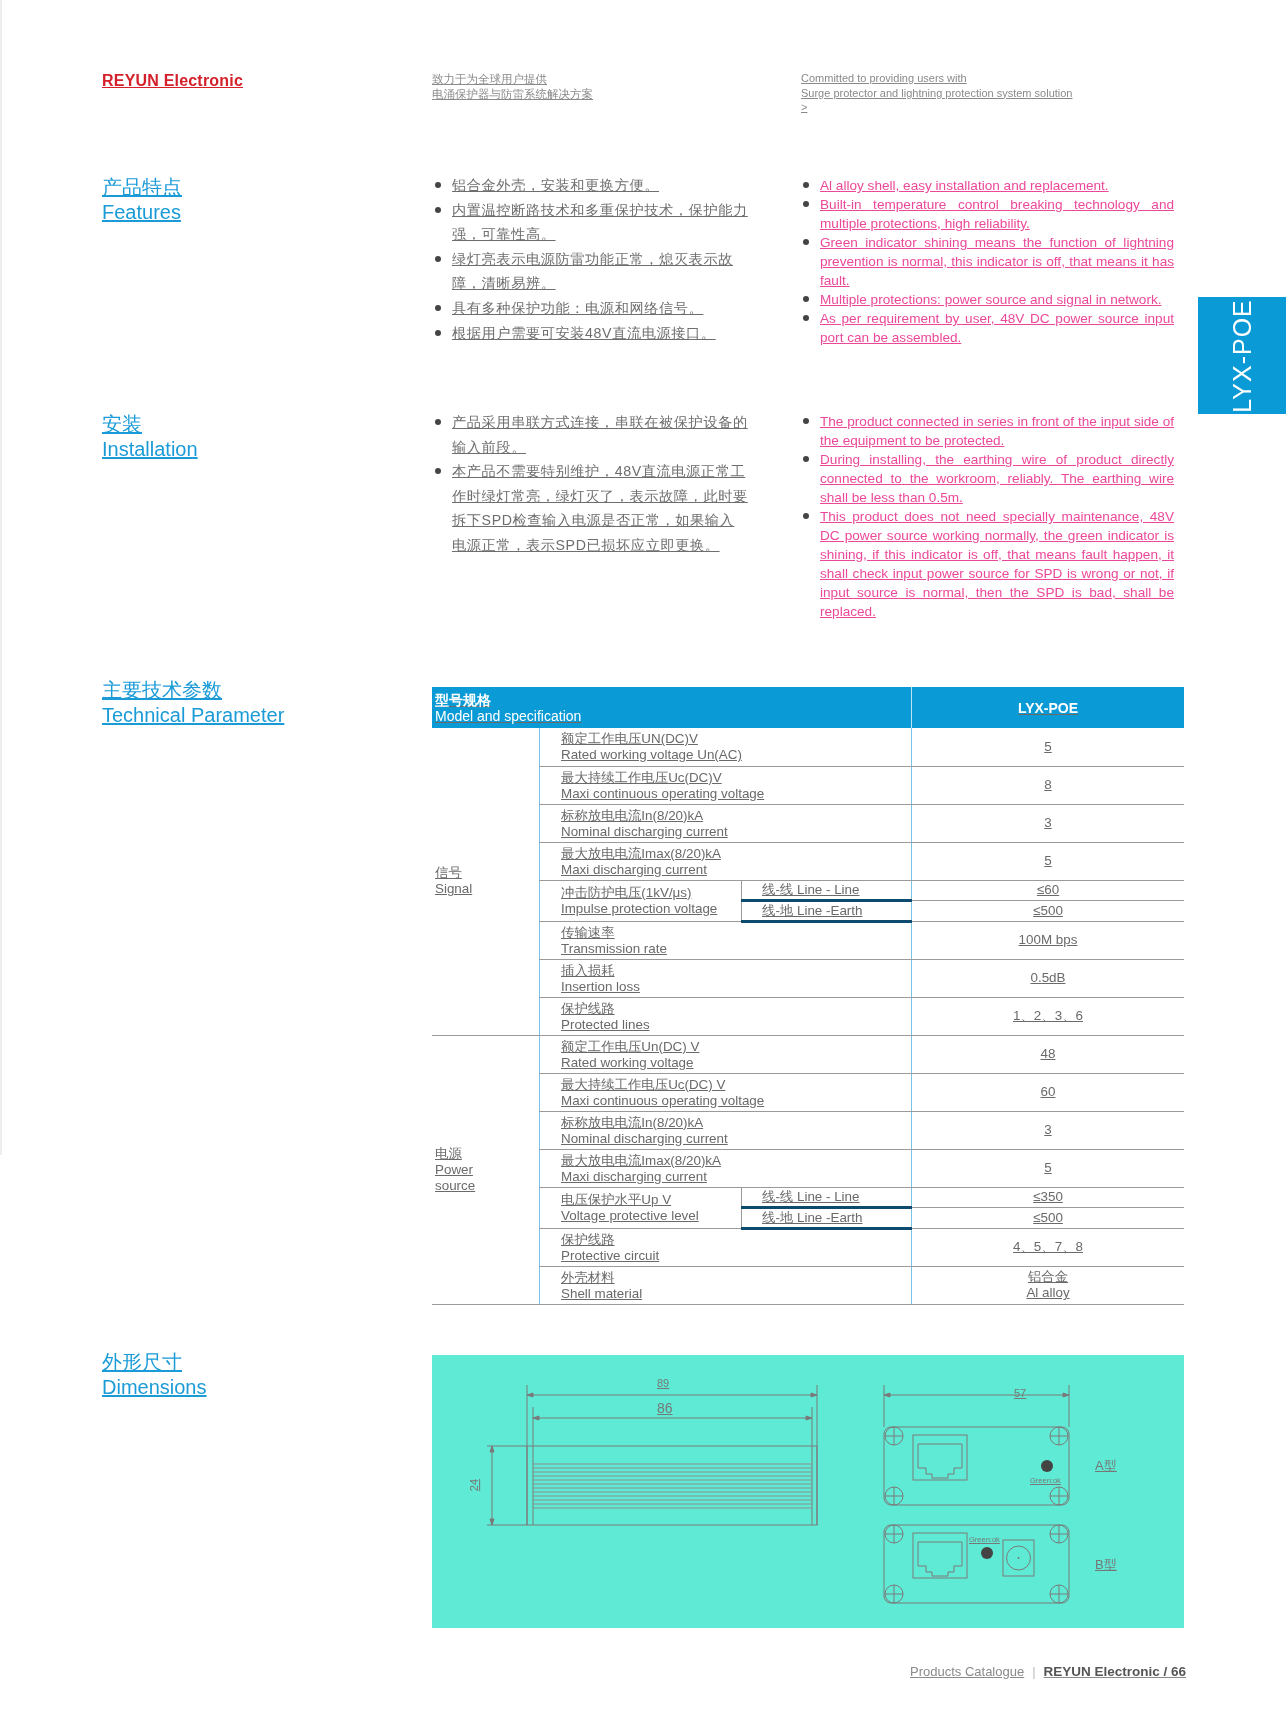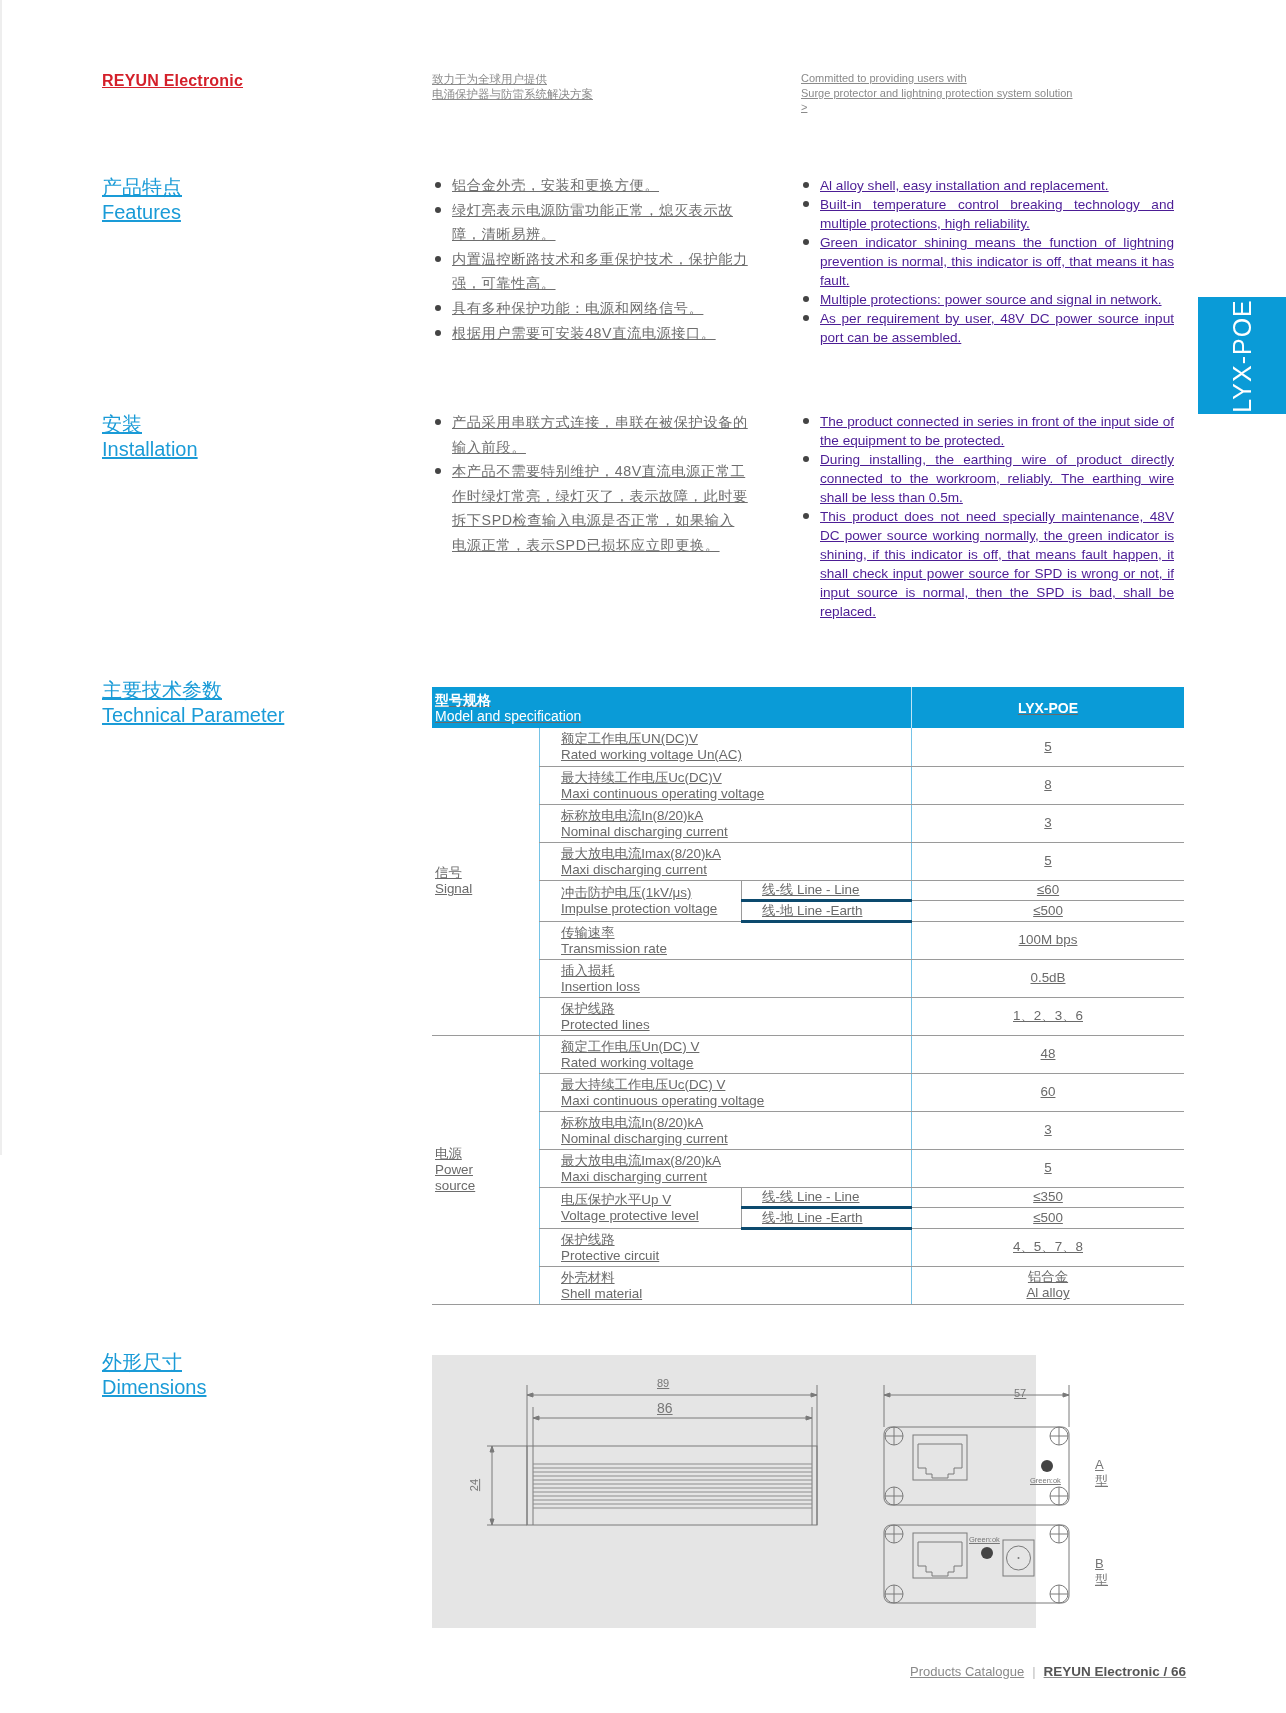--- a/index.html
+++ b/index.html
@@ -8,39 +8,39 @@
   .left-edge{position:absolute;left:0;top:0;width:2px;height:1155px;background:#eeeeee;}
   .brand{left:102px;top:72px;font-size:16px;font-weight:bold;color:#d4202a;letter-spacing:0.2px;}
   .tag-cn{left:432px;top:72px;font-size:11.5px;line-height:15px;color:#8a8a8a;}
   .tag-en{left:801px;top:71px;font-size:11px;line-height:14.5px;color:#8a8a8a;}
   .sec-title{left:102px;color:#1a9bd7;font-size:20px;line-height:25px;}
   .bul{list-style:none;margin:0;padding:0;}
   .bul li{position:relative;padding-left:20px;}
   .bul li::before{content:"";position:absolute;left:3px;width:6px;height:6px;border-radius:50%;background:#444;}
   .cn-list{left:432px;width:316px;font-size:14.2px;line-height:24.6px;color:#6e6e6e;letter-spacing:0.6px;}
   .cn-list li::before{top:9px;}
-  .en-list{left:800px;width:374px;font-size:13.6px;line-height:19px;color:#4c1d95;text-align:justify;}
+  .en-list{left:800px;width:374px;font-size:13.6px;line-height:19px;color:#ec4899;text-align:justify;}
   .en-list li::before{top:6px;}
   .side-tab{left:1198px;top:297px;width:88px;height:117px;background:#0a9bd7;}
   .side-tab span{position:absolute;left:50%;top:50%;transform:translate(-50%,-50%) rotate(-90deg);color:#fff;font-size:25px;letter-spacing:1px;white-space:nowrap;}
   
   .spec{left:432px;top:687px;width:752px;border-collapse:collapse;font-size:13.4px;color:#6a6a6a;}
   .spec td{padding:0;}
   .spec .hdr{background:#0a9bd7;color:#fff;height:41px;}
   .spec .hdr-l{padding-left:3px;font-size:14px;line-height:16px;font-weight:bold;text-align:left;vertical-align:middle;}
   .spec .hdr-r{text-align:center;font-weight:bold;font-size:14px;border-left:1px solid #bfe4f5;}
   .spec .grp{width:104px;vertical-align:middle;padding-left:3px;line-height:16px;border-bottom:1px solid #9a9a9a;}
   .spec .lbl{border-left:1px solid #76c3e6;border-bottom:1px solid #9a9a9a;padding:2px 0 1px 21px;line-height:16px;vertical-align:middle;}
   .spec .lbl.split{padding-top:0;padding-bottom:0;}
   .spec .sub{border-left:1px solid #9a9a9a;border-bottom:3px solid #0c4a6e;padding-left:20px;line-height:18px;white-space:nowrap;}
   .spec .val{border-left:1px solid #76c3e6;border-bottom:1px solid #9a9a9a;text-align:center;vertical-align:middle;width:272px;line-height:16px;}
   .spec .row{height:38px;}
   .spec .row-half{height:19px;}
   
-  .dims{left:432px;top:1355px;width:604px;height:273px;background:#e5e5e5;}
+  .dims{left:432px;top:1355px;width:752px;height:273px;background:#5eead4;}
   .footer{left:910px;top:1664px;font-size:13px;color:#8a8a8a;white-space:nowrap;}
   .footer .sep{margin:0 8px;color:#bbb;}
   .footer b{color:#555;font-size:13.5px;}
 </style>
 </head>
 <body>
 
 <div class="left-edge"></div>
 
 <div class="abs brand">REYUN Electronic</div>
@@ -57,22 +57,22 @@
 <div class="abs side-tab">
   <span>LYX-POE</span>
 </div>
 
 <div class="abs sec-title" style="top:175px">
   <div>产品特点</div>
   <div>Features</div>
 </div>
 <ul class="abs bul cn-list" style="top:173px">
   <li>铝合金外壳，安装和更换方便。</li>
+  <li>内置温控断路技术和多重保护技术，保护能力强，可靠性高。</li>
   <li>绿灯亮表示电源防雷功能正常，熄灭表示故障，清晰易辨。</li>
-  <li>内置温控断路技术和多重保护技术，保护能力强，可靠性高。</li>
   <li>具有多种保护功能：电源和网络信号。</li>
   <li>根据用户需要可安装48V直流电源接口。</li>
 </ul>
 <ul class="abs bul en-list" style="top:176px">
   <li>Al alloy shell, easy installation and replacement.</li>
   <li>Built-in temperature control breaking technology and multiple protections, high reliability.</li>
   <li>Green indicator shining means the function of lightning prevention is normal, this indicator is off, that means it has fault.</li>
   <li>Multiple protections: power source and signal in network.</li>
   <li>As per requirement by user, 48V DC power source input port can be assembled.</li>
 </ul>

